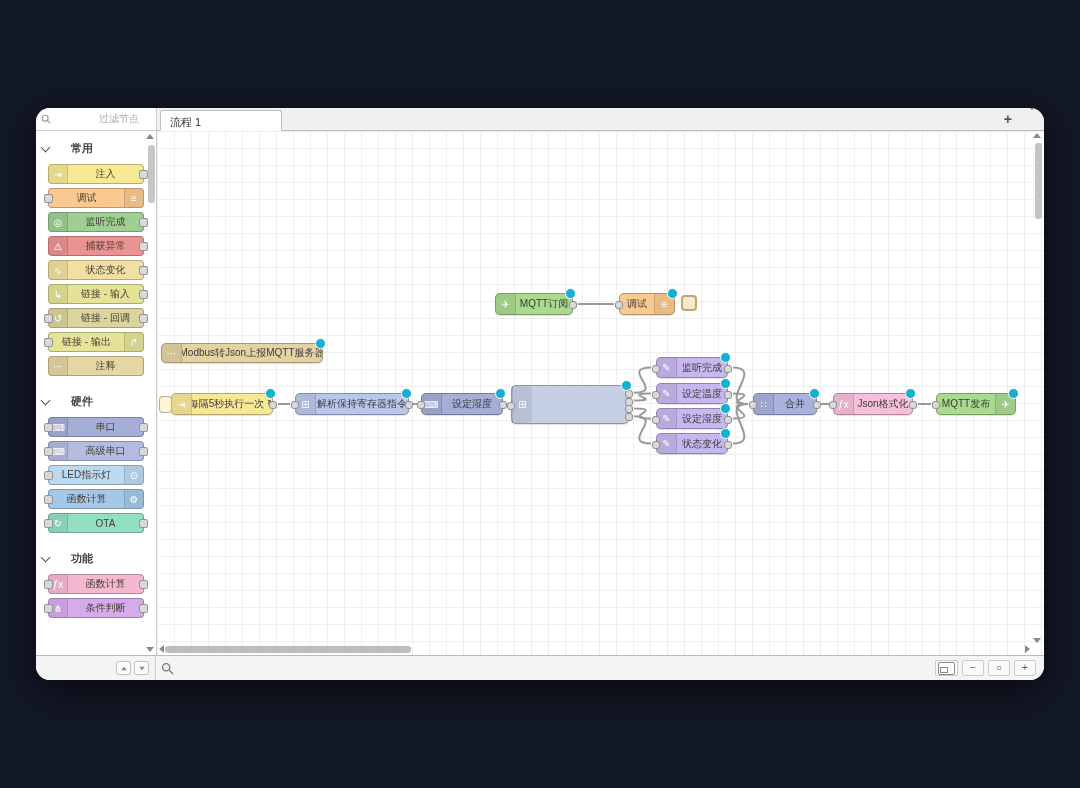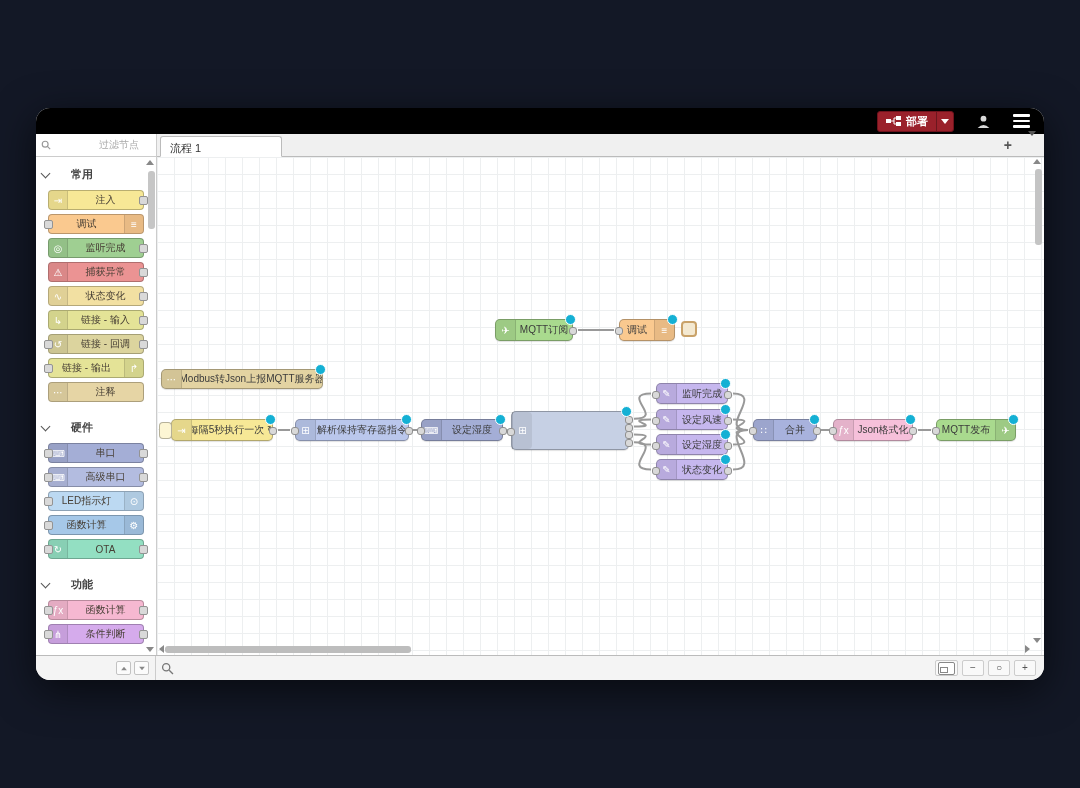--- a/index.html
+++ b/index.html
@@ -85,47 +85,20 @@
     color:#555;font-size:10px;display:flex;align-items:center;justify-content:center;cursor:pointer;line-height:1;}
   .mapico{width:15px;height:11px;border:1px solid #888;border-radius:2px;position:relative;background:#fff;}
   .mapico::after{content:"";position:absolute;left:1px;bottom:1px;width:6px;height:4px;border:1px solid #888;}
 </style>
 </head>
 <body>
 
 <div class="stage">
   <div class="window">
 
-    <div class="hdr">
-      <div class="deploy">
-        <span class="deploy-main">
-          <svg width="15" height="10" viewBox="0 0 15 10">
-            <rect x="0" y="3" width="5" height="4" fill="#fff"></rect>
-            <rect x="10" y="0" width="5" height="4" fill="#fff"></rect>
-            <rect x="10" y="6" width="5" height="4" fill="#fff"></rect>
-            <path d="M5 5h3M8 2v6M8 2h2M8 8h2" stroke="#fff" stroke-width="1" fill="none"></path>
-          </svg>
-          <span>部署</span>
-        </span>
-        <span class="deploy-caret">
-          <span class="caret"></span>
-        </span>
-      </div>
-      <span class="hdr-ico">
-        <svg width="15" height="15" viewBox="0 0 14 14">
-          <circle cx="7" cy="4.4" r="2.7" fill="#d9d9d9"></circle>
-          <path d="M1.5 13 Q7 7.3 12.5 13 Z" fill="#d9d9d9"></path>
-        </svg>
-      </span>
-      <span class="burger">
-        <i></i>
-          <i></i>
-          <i></i>
-      </span>
-    </div>
 
     <div class="bodyrow">
 
       <div class="palette">
         <div class="psearch">
           <svg width="10" height="10" viewBox="0 0 12 12">
             <circle cx="5" cy="5" r="3.5" stroke="#999" stroke-width="1.4" fill="none"></circle>
             <line x1="8" y1="8" x2="11" y2="11" stroke="#999" stroke-width="1.4"></line>
           </svg>
           <input type="text" placeholder="过滤节点" style="">
@@ -322,21 +295,21 @@
             </div>
             <div class="cnode" style="left: 499px; top: 226px; width: 72px; height: 21px; background: rgb(198, 183, 238);">
               <span class="nicon">✎</span>
               <span class="nlabel">监听完成</span>
               <span class="port in" style="top: 6.5px;"></span>
               <span class="port out" style="top: 6.5px;"></span>
               <span class="dot" style="background: rgb(20, 176, 212);"></span>
             </div>
             <div class="cnode" style="left: 499px; top: 252px; width: 72px; height: 21px; background: rgb(198, 183, 238);">
               <span class="nicon">✎</span>
-              <span class="nlabel">设定风速</span>
+              <span class="nlabel">设定温度</span>
               <span class="port in" style="top: 6.5px;"></span>
               <span class="port out" style="top: 6.5px;"></span>
               <span class="dot" style="background: rgb(20, 176, 212);"></span>
             </div>
             <div class="cnode" style="left: 499px; top: 277px; width: 72px; height: 21px; background: rgb(198, 183, 238);">
               <span class="nicon">✎</span>
               <span class="nlabel">设定湿度</span>
               <span class="port in" style="top: 6.5px;"></span>
               <span class="port out" style="top: 6.5px;"></span>
               <span class="dot" style="background: rgb(20, 176, 212);"></span>

